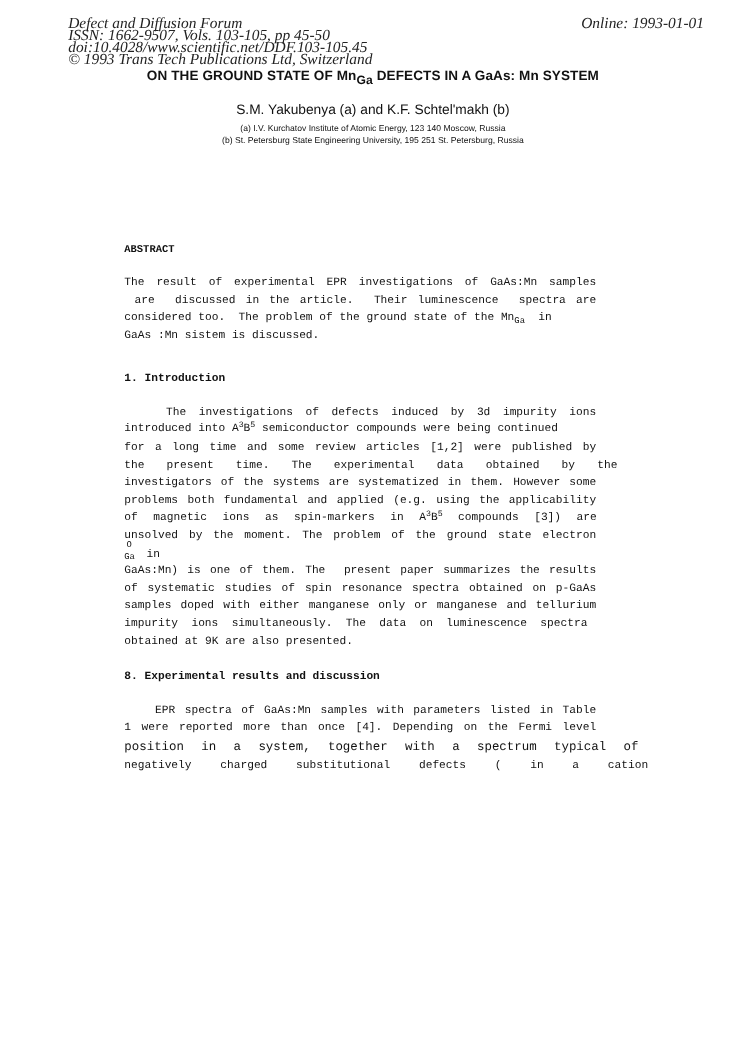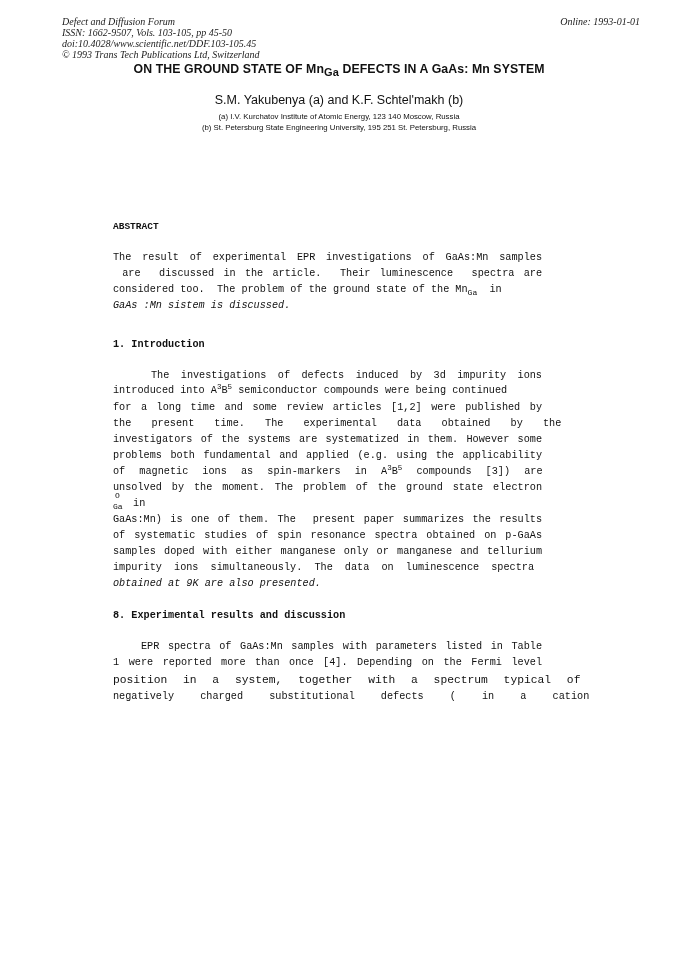--- a/index.html
+++ b/index.html
@@ -1,29 +1,29 @@
 <!DOCTYPE html>
 <html><head>
 <meta charset="utf-8">
 <style>
   html, body { margin: 0; padding: 0; background: #ffffff; }
   body { width: 678px; height: 959px; position: relative; overflow: hidden; color: #111; }
-  .hdr { position: absolute; font-family: "Liberation Serif", serif; font-style: italic; font-size: 10px; line-height: 11px; color: #222; }
+  .hdr { position: absolute; font-family: "Liberation Serif", serif; font-style: italic; font-size: 14px; line-height: 11px; color: #222; }
   .hdr-left { left: 62px; top: 16px; }
   .hdr-right { right: 38px; top: 16px; }
   .title { position: absolute; left: 0; width: 678px; top: 62px; text-align: center; font-family: "Liberation Sans", sans-serif; font-weight: bold; font-size: 12.3px; letter-spacing: 0.1px; }
   .title sub { font-size: 11px; vertical-align: -3px; }
   .authors { position: absolute; left: 0; width: 678px; top: 93px; text-align: center; font-family: "Liberation Sans", sans-serif; font-size: 12.5px; }
   .affil { position: absolute; left: 0; width: 678px; text-align: center; font-family: "Liberation Sans", sans-serif; font-size: 7.8px; }
   .affil-a { top: 112px; }
   .affil-b { top: 123px; }
   .mono { font-family: "Liberation Mono", monospace; font-size: 10.2px; position: absolute; left: 113px; width: 429px; }
   .head { font-weight: bold; }
   .line { position: absolute; left: 0; width: 429px; white-space: pre; text-align: justify; text-align-last: justify; height: 16px; line-height: 16px; }
-  .line.last { text-align-last: left; font-style: italic; }
+  .line.last { text-align-last: left; }
   .line.indent { padding-left: 38px; width: 391px; }
   .line.indent2 { padding-left: 28px; width: 401px; }
   sup.s { font-size: 7.5px; vertical-align: 4px; line-height: 0; }
   sub.s { font-size: 8px; vertical-align: -3px; line-height: 0; }
   .stack { display: inline-block; position: relative; width: 14px; height: 10px; }
   .stack .t { position: absolute; left: 2px; top: -8px; font-size: 8px; }
   .stack .b { position: absolute; left: 0; top: 3px; font-size: 8px; }
   .bigger { font-size: 11.3px; }
 </style>
 </head>

